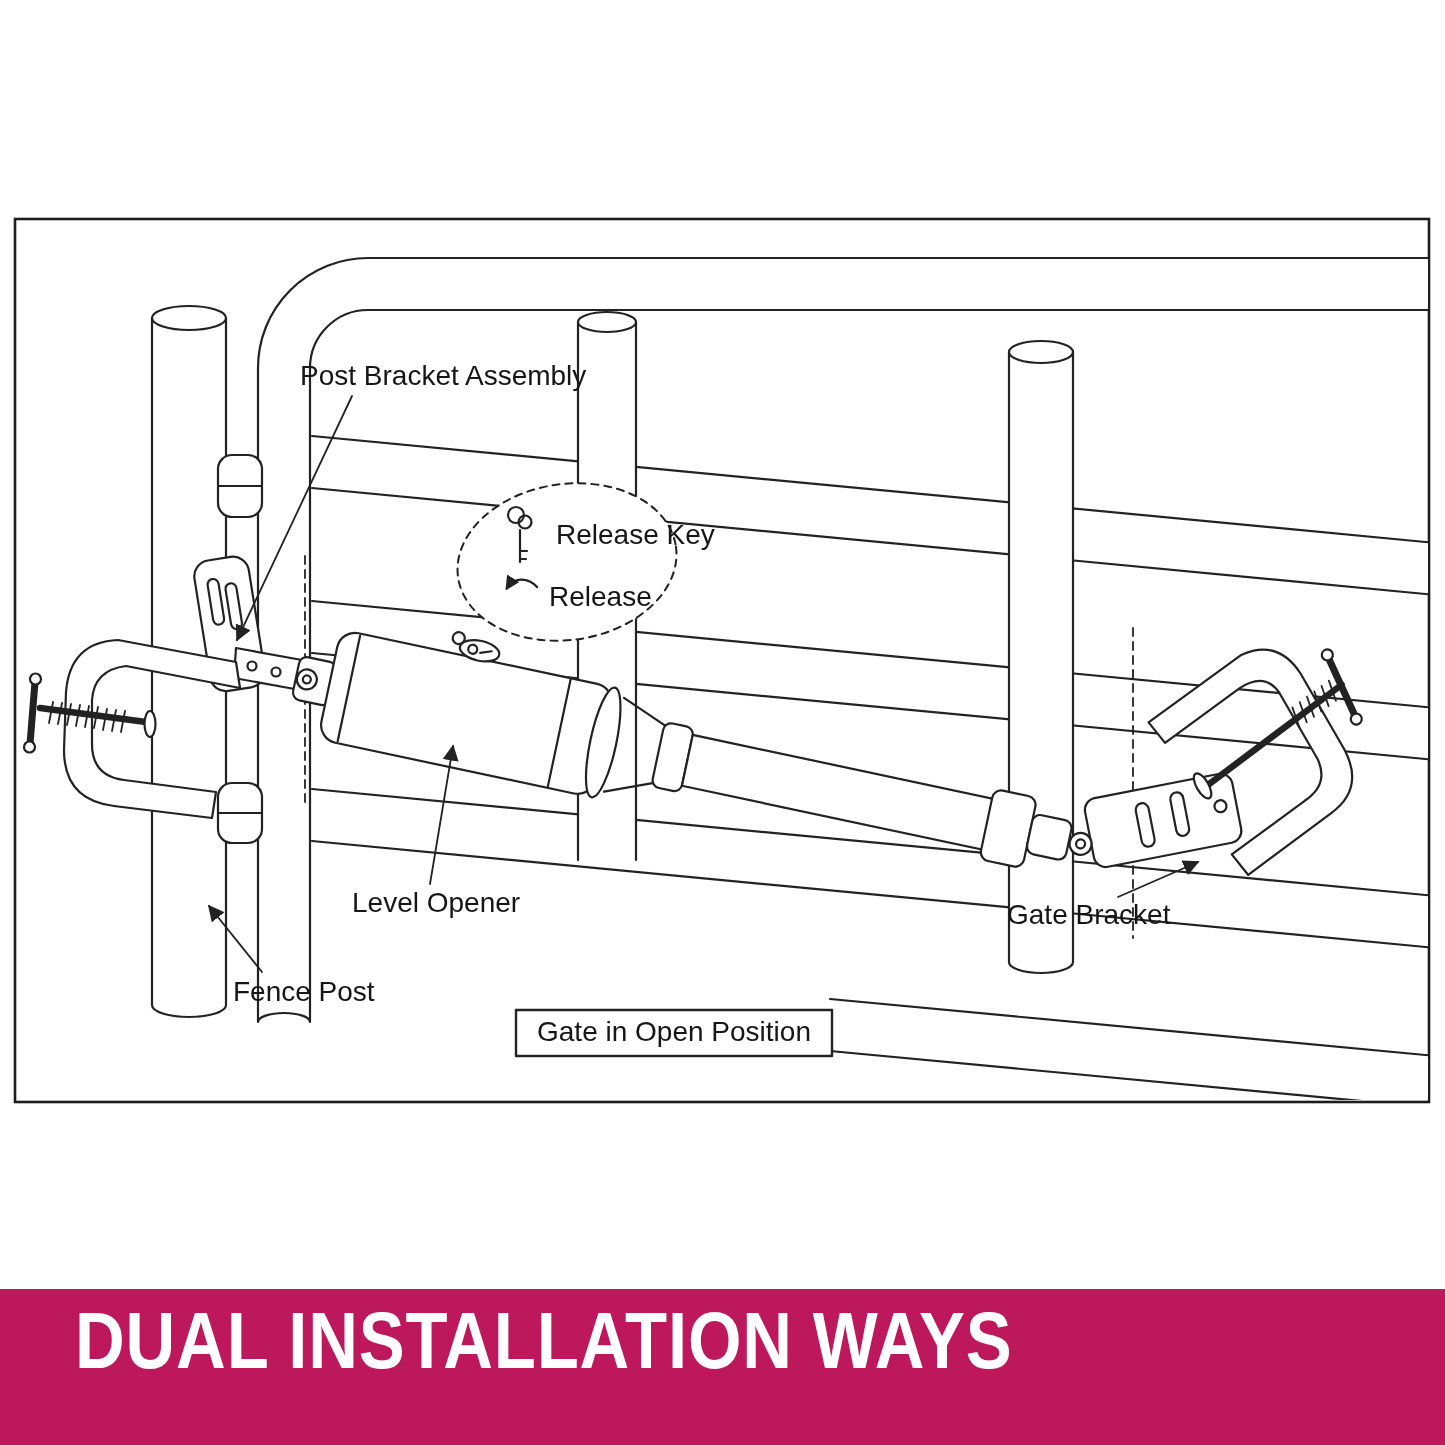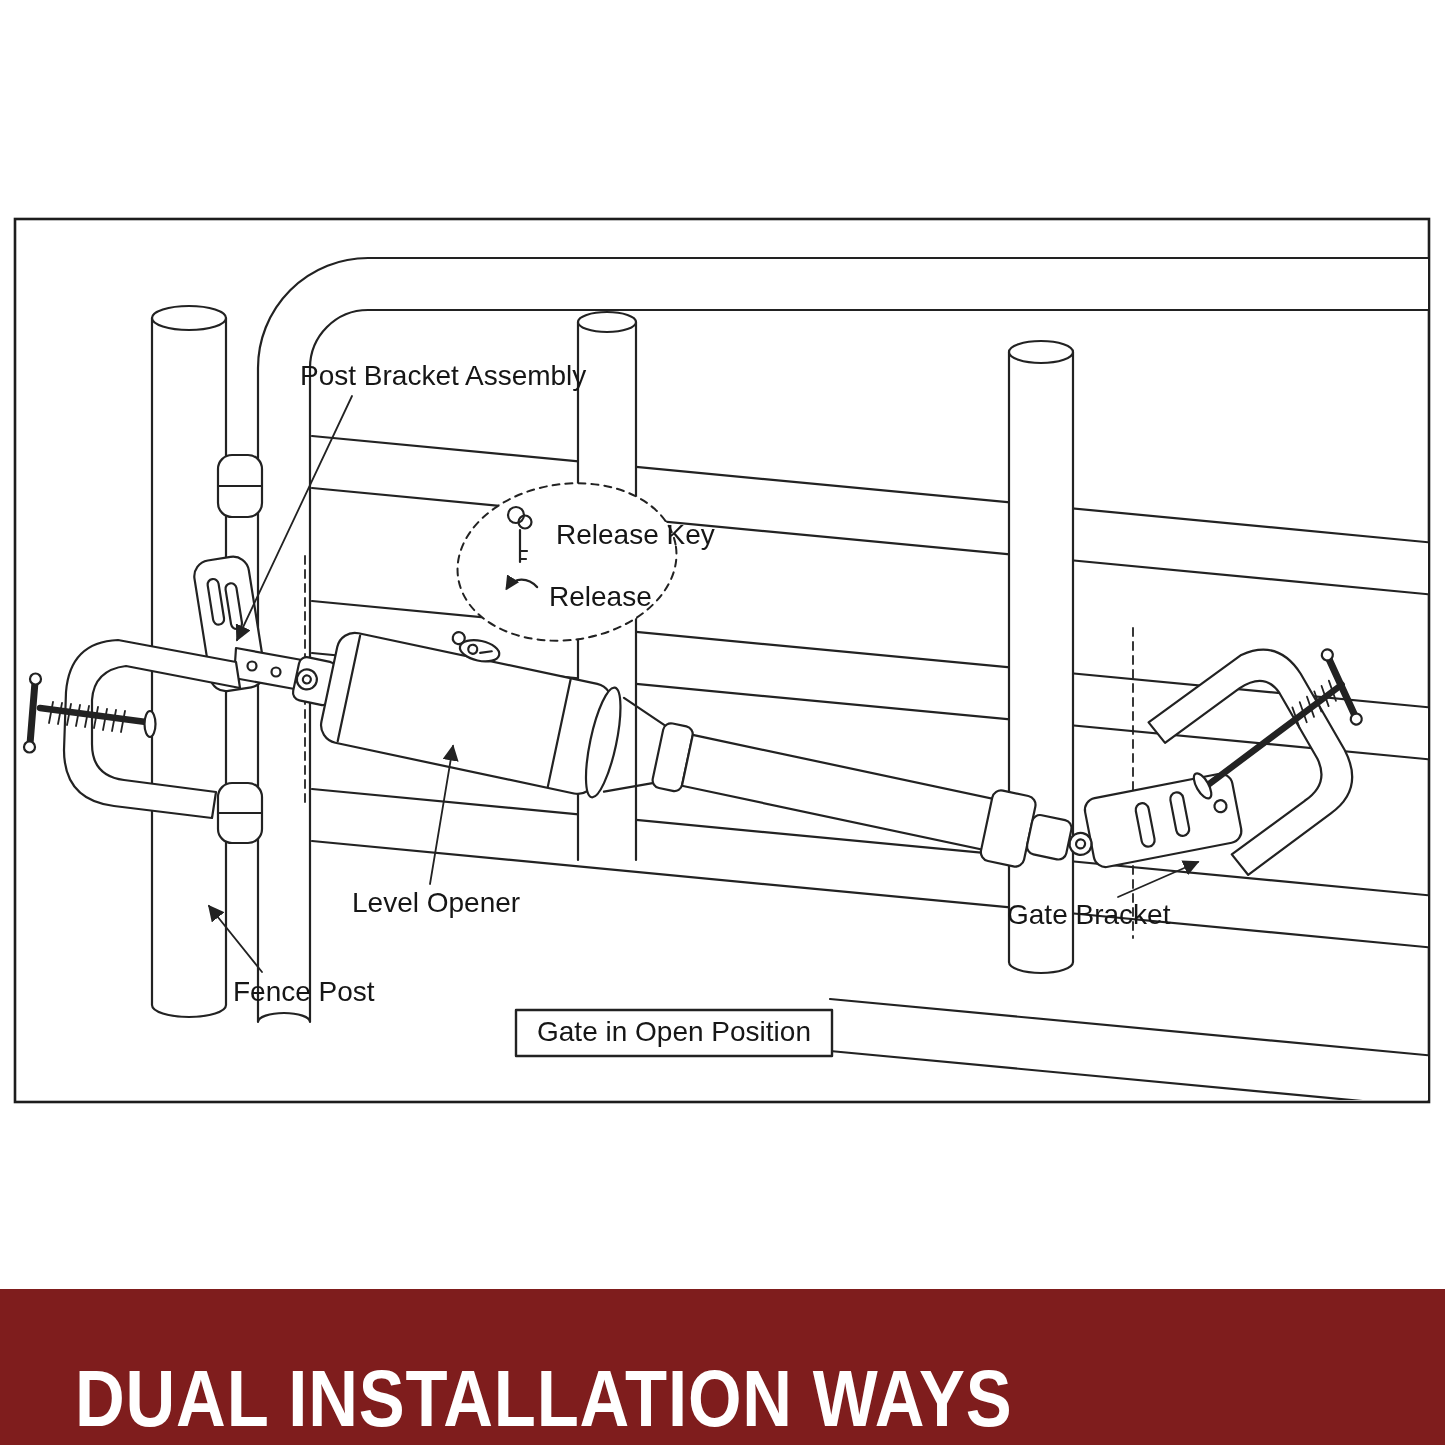--- a/index.html
+++ b/index.html
@@ -1,20 +1,20 @@
 <!DOCTYPE html>
 <html><head>
 <meta charset="utf-8">
 <style>
   html,body{margin:0;padding:0;background:#ffffff;}
   body{width:1445px;height:1445px;position:relative;font-family:"Liberation Sans",sans-serif;overflow:hidden;}
   .stage{position:absolute;left:0;top:0;width:1445px;height:1445px;}
   svg text{font-family:"Liberation Sans",sans-serif;fill:#161616;}
   .lbl{font-size:28px;}
-  .banner{position:absolute;left:0;top:1289px;width:1445px;height:156px;background:#7f1d1d;display:flex;align-items:flex-end;}
+  .banner{position:absolute;left:0;top:1289px;width:1445px;height:156px;background:#be185d;display:flex;align-items:flex-start;}
   .banner-title{color:#ffffff;font-size:80px;font-weight:700;letter-spacing:1px;white-space:nowrap;
                 transform:scaleX(0.86);transform-origin:0 50%;margin-left:75px;padding-top:6px;}
 </style>
 </head>
 <body>
 
 <div class="stage">
 <svg width="1445" height="1445" viewBox="0 0 1445 1445">
   <defs>
     <marker id="arr" viewBox="0 0 10 10" refX="9" refY="5" markerWidth="9" markerHeight="9" orient="auto">

